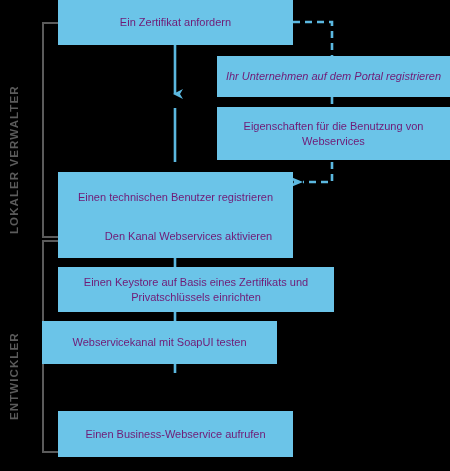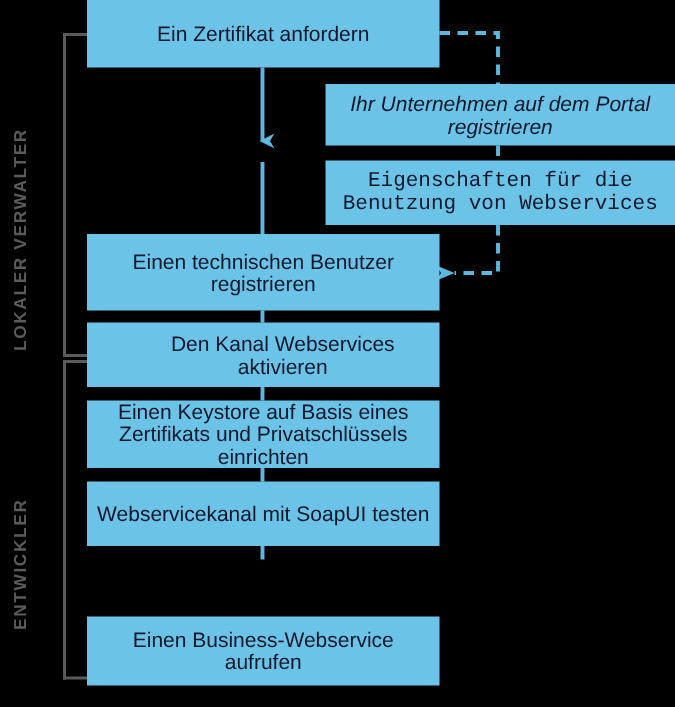--- a/index.html
+++ b/index.html
@@ -8,26 +8,26 @@
     background:#000000;
     font-family:"Liberation Sans","DejaVu Sans",sans-serif;
     overflow:hidden;
     position:relative;
   }
   #canvas{position:absolute;left:0;top:0;width:450px;height:471px;}
 
   .node{
     position:absolute;
     background:#6BC4E8;
-    color:#0f172a;
+    color:#701a75;
     display:flex;
     align-items:center;
     justify-content:center;
     text-align:center;
-    font-size:14px;
+    font-size:11px;
     line-height:15px;
     box-sizing:border-box;
     padding:2px 6px;
     z-index:3;
   }
 
   .swimlane-label{
     position:absolute;
     color:#5B5B5B;
     font-size:11.5px;
@@ -92,26 +92,26 @@
 
     <path d="M332,97 L332,107" fill="none" stroke="#5BB8E0" stroke-width="2.6" stroke-dasharray="7,5"></path>
 
     <path d="M332,150 L332,182 L303,182" fill="none" stroke="#5BB8E0" stroke-width="2.6" stroke-dasharray="7,5" marker-end="url(#arrowLeft)"></path>
   </svg>
 
   <div class="node" style="left:58px;top:0px;width:235px;height:45px;">Ein Zertifikat anfordern</div>
 
   <div class="node" style="left:217px;top:56px;width:233px;height:41px;font-style:italic;">Ihr Unternehmen auf dem Portal registrieren</div>
 
-  <div class="node" style="left:217px;top:107px;width:233px;height:43px;font-family:Liberation Mono, monospace;">Eigenschaften für die Benutzung von Webservices</div>
+  <div class="node" style="left:217px;top:107px;width:233px;height:53px;">Eigenschaften für die Benutzung von Webservices</div>
 
-  <div class="node" style="left:58px;top:156px;width:235px;height:51px;">Einen technischen Benutzer registrieren</div>
+  <div class="node" style="left:58px;top:172px;width:235px;height:51px;">Einen technischen Benutzer registrieren</div>
 
   <div class="node" style="left:58px;top:215px;width:235px;height:43px;padding-left:32px;">Den Kanal Webservices aktivieren</div>
 
-  <div class="node" style="left:58px;top:267px;width:235px;height:45px;">Einen Keystore auf Basis eines Zertifikats und Privatschlüssels einrichten</div>
+  <div class="node" style="left:58px;top:267px;width:276px;height:45px;">Einen Keystore auf Basis eines Zertifikats und Privatschlüssels einrichten</div>
 
-  <div class="node" style="left:58px;top:321px;width:235px;height:43px;">Webservicekanal mit SoapUI testen</div>
+  <div class="node" style="left:42px;top:321px;width:235px;height:43px;">Webservicekanal mit SoapUI testen</div>
 
 
   <div class="node" style="left:58px;top:411px;width:235px;height:46px;">Einen Business-Webservice aufrufen</div>
 
 </div>
 
 </body></html>

